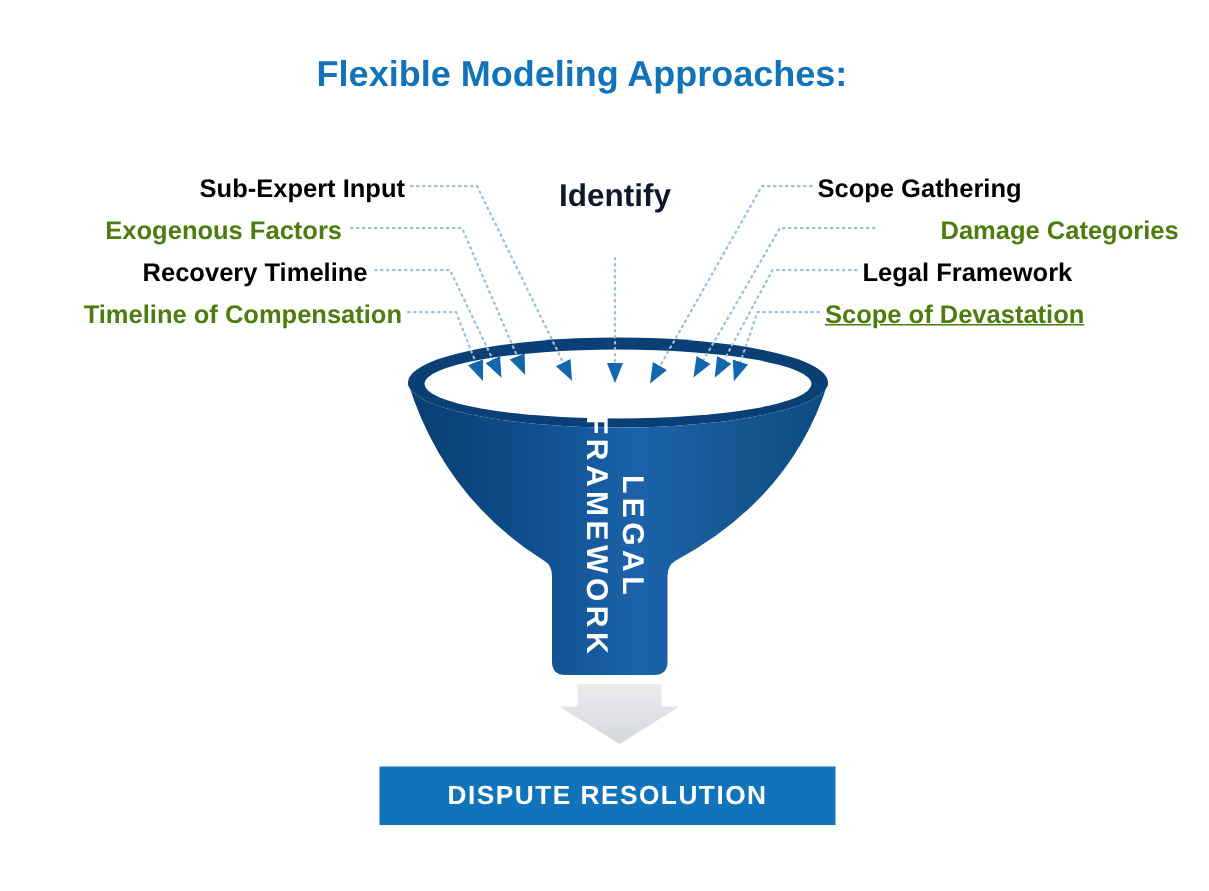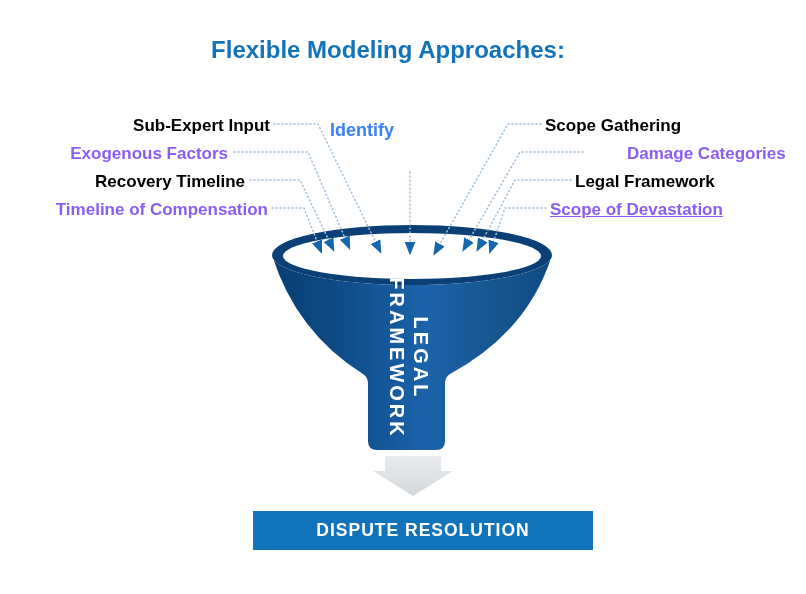--- a/index.html
+++ b/index.html
@@ -19,39 +19,40 @@
     letter-spacing:0px;
     white-space:nowrap;
   }
   .lbl{
     position:absolute;
     font-size:17px;font-weight:bold;
     white-space:nowrap;
     line-height:18px;
   }
   .lbl.navy{color:#000000;}
-  .lbl.blue{color:#8b5cf6;}
+  .lbl.blue{color:#4d7c0f;}
   #center-label{
     top:119px;left:330px;width:160px;
-    font-size:18px;font-weight:bold;
-    color:#3b82f6;line-height:23px;
+    text-align:center;
+    font-size:21px;font-weight:bold;
+    color:#0f172a;line-height:23px;
   }
   #svg-layer{top:0;left:0;}
   #funnel-text{
     top:329px;left:334px;width:150px;height:58px;
     transform:rotate(90deg);
     display:flex;flex-direction:column;
     align-items:center;justify-content:center;
     color:#ffffff;font-weight:bold;
     font-size:20px;letter-spacing:3px;line-height:1.2;
     text-align:center;
     white-space:nowrap;
   }
   #result-box{
-    top:511px;left:253px;width:340px;height:39px;
+    top:511px;left:253px;width:304px;height:39px;
     background:#1173ba;
     display:flex;align-items:center;justify-content:center;
   }
   #result-box span{
     color:#ffffff;font-weight:bold;
     font-size:17.5px;letter-spacing:1px;
     white-space:nowrap;
   }
 </style>
 </head>

